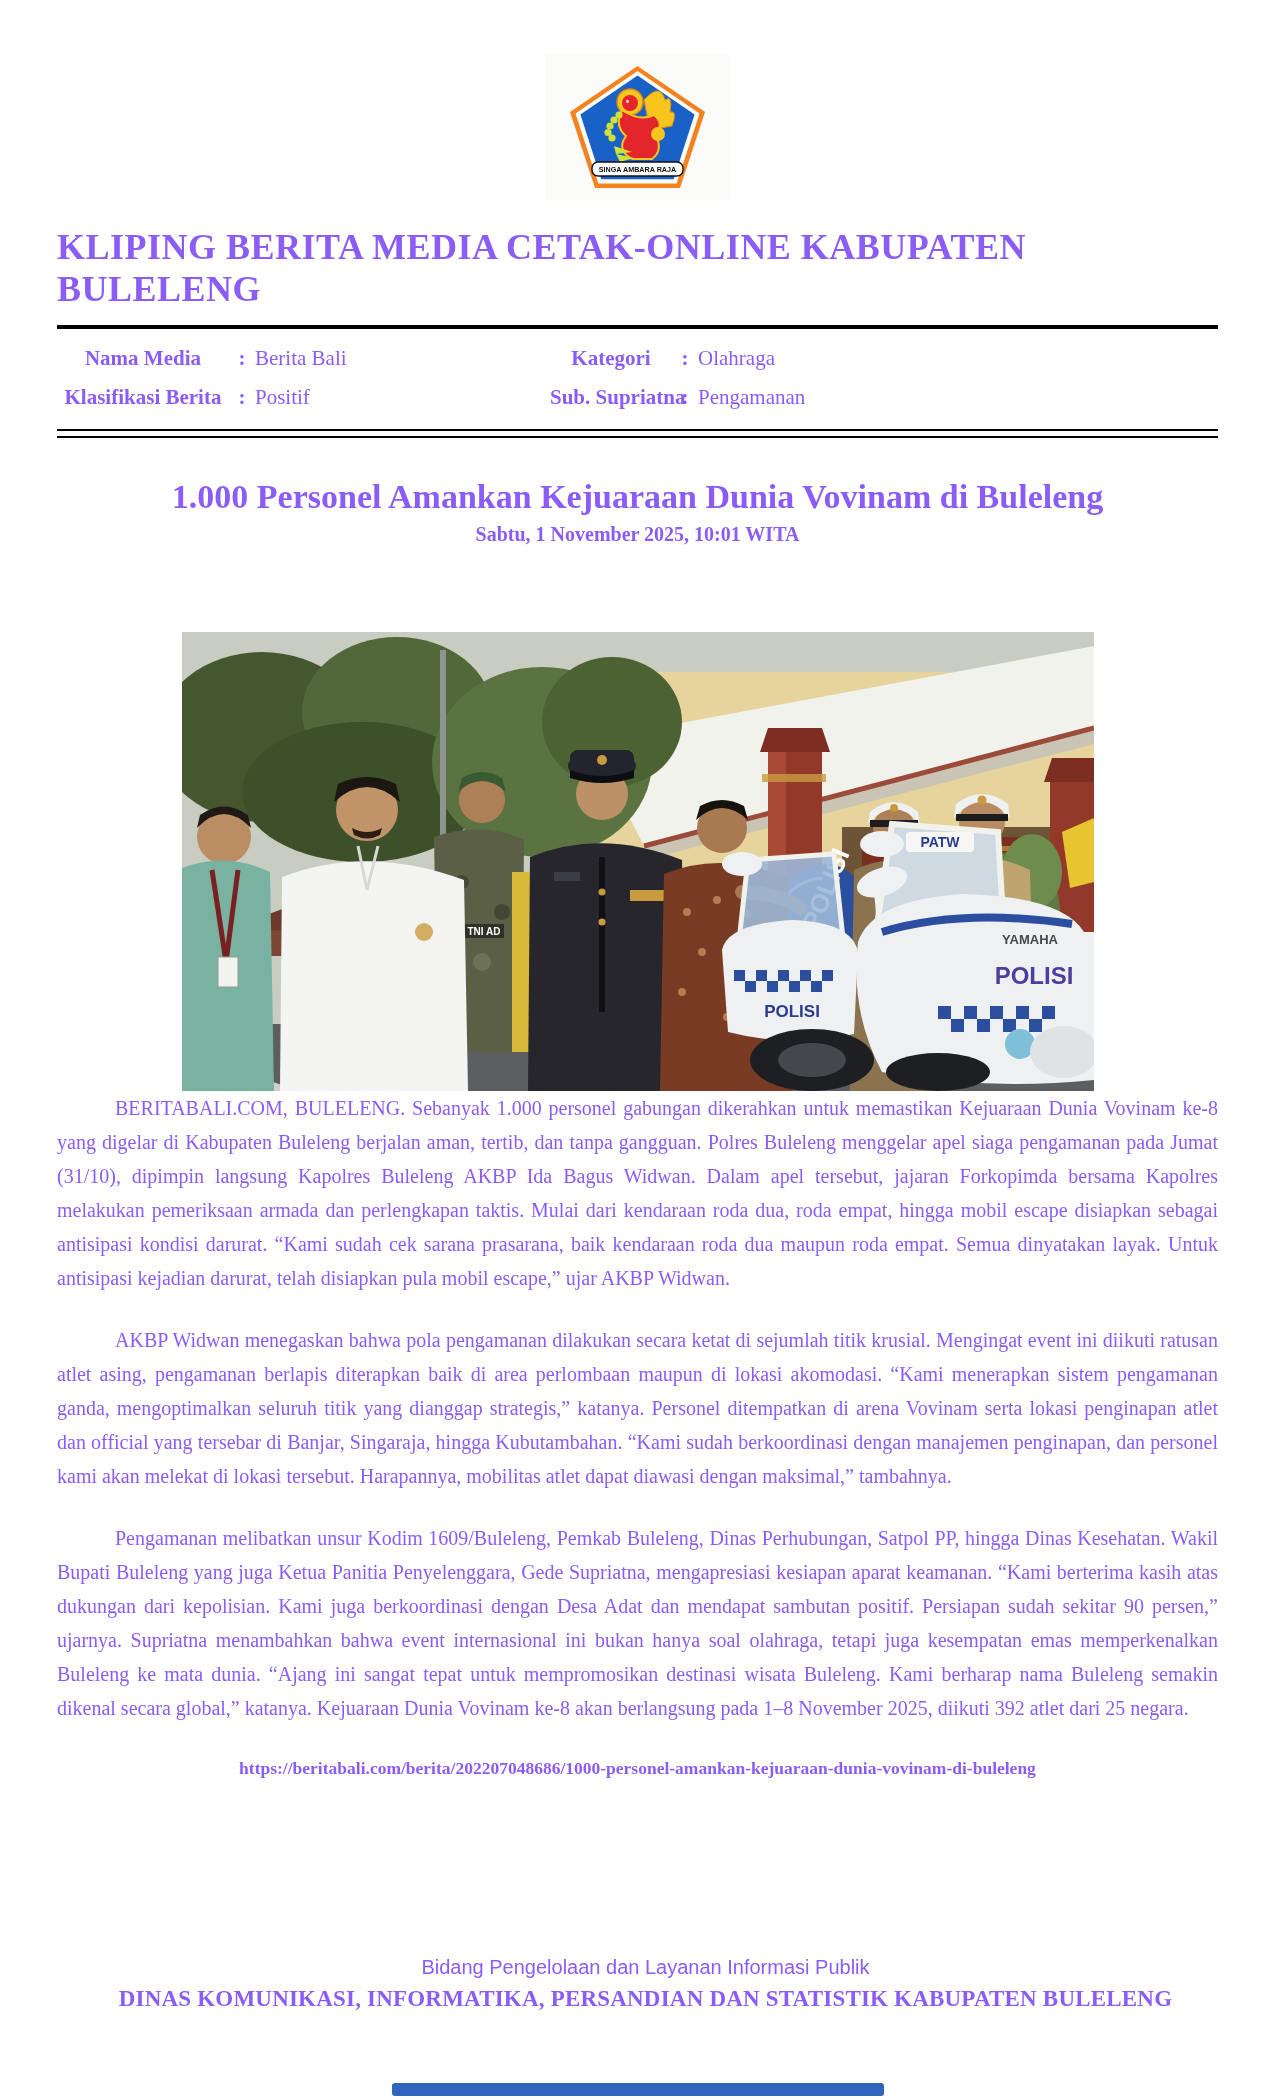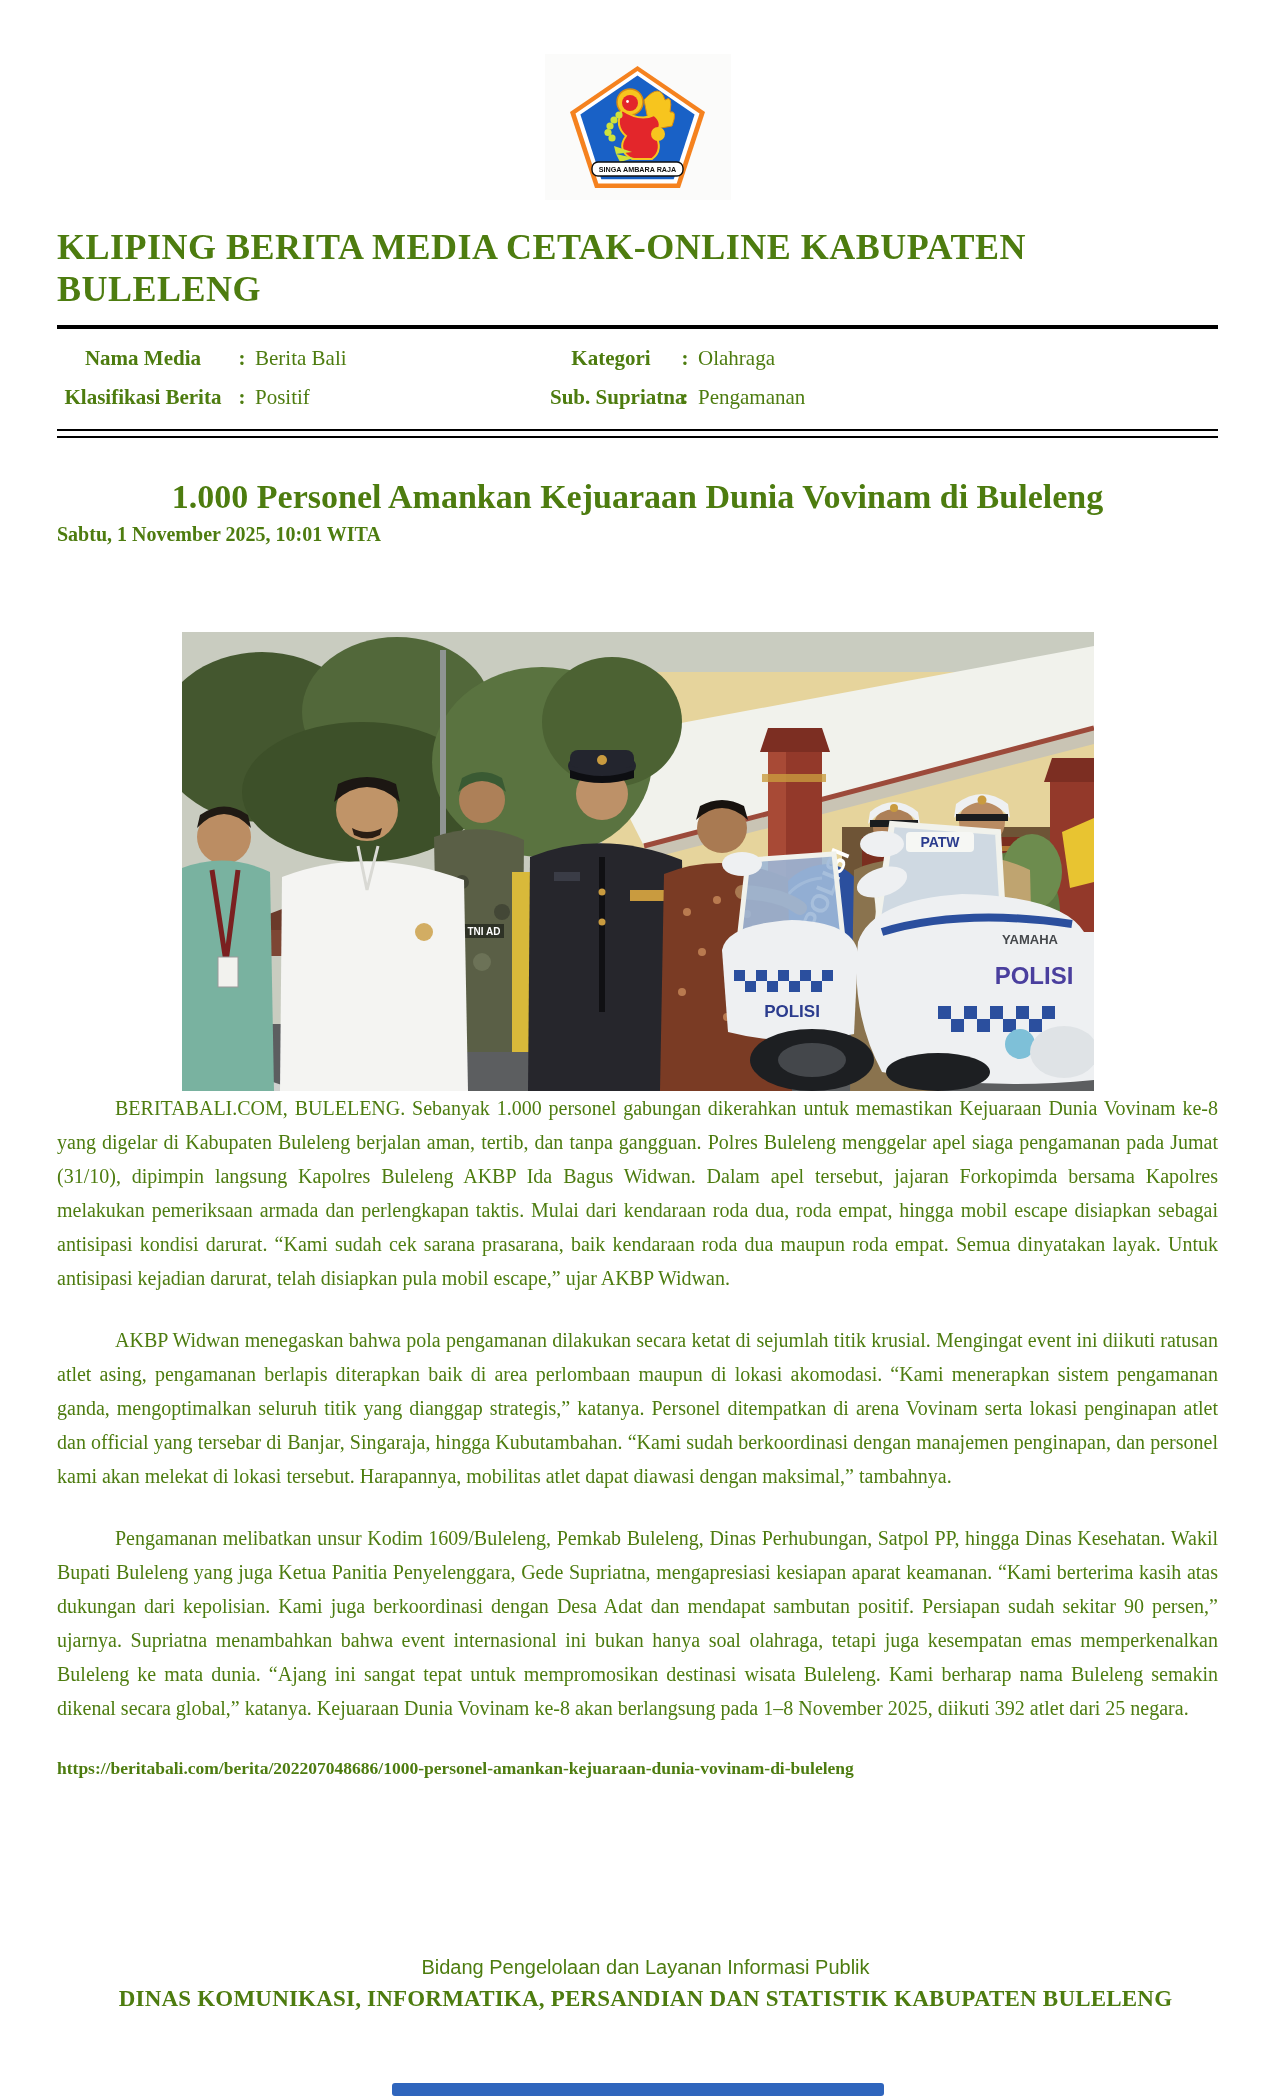--- a/index.html
+++ b/index.html
@@ -2,21 +2,21 @@
 <html lang="id"><head>
 <meta charset="utf-8">
 <style>
   html,body{margin:0;padding:0;background:#ffffff;}
   .page{
     position:relative;
     width:1275px;height:2100px;
     margin:0 auto;
     background:#ffffff;
     font-family:"Liberation Serif", serif;
-    color:#4d7c0f;
+    color:#8b5cf6;
     overflow:hidden;
   }
   .content{padding:0 57px;}
   
   .logo-wrap{display:flex;justify-content:center;padding-top:54px;}
   .logo-box{width:186px;height:146px;background:#fbfbfa;display:flex;align-items:center;justify-content:center;}
   
   .doc-title{
     margin:26px 0 0 0;
     text-align:left;
@@ -33,28 +33,28 @@
   .meta-left .lbl{width:172px;flex:0 0 172px;}
   .meta-right .lbl{width:122px;flex:0 0 122px;}
   .colon{width:26px;flex:0 0 26px;font-weight:bold;}
   .val{white-space:nowrap;}
   .rule-double{height:5px;border-top:2px solid #000;border-bottom:2px solid #000;}
   
   .article-title{
     margin:40px 0 0 0;text-align:center;
     font-size:34px;font-weight:bold;
   }
-  .article-date{margin-top:7px;text-align:left;font-size:20px;font-weight:bold;}
+  .article-date{margin-top:7px;text-align:center;font-size:20px;font-weight:bold;}
   
   .photo-wrap{display:flex;justify-content:center;margin-top:86px;}
   .photo{width:912px;height:459px;display:block;}
   
   .body-text{font-size:20px;line-height:34px;text-align:justify;}
   .body-text p{margin:0 0 28px 0;text-indent:58px;}
-  .source-url{margin-top:-2px;font-size:17.5px;font-weight:bold;word-break:break-all;text-align:left;}
+  .source-url{margin-top:-2px;font-size:17.5px;font-weight:bold;word-break:break-all;text-align:center;}
   
   .footer{
     position:absolute;left:8px;top:1956px;width:100%;
     text-align:center;
   }
   .footer-line1{font-family:"Liberation Sans", sans-serif;font-size:20px;}
   .footer-line2{margin-top:7px;font-family:"Liberation Serif", serif;font-size:23px;font-weight:bold;letter-spacing:.2px;}
   .bottom-bar{
     position:absolute;top:2083px;left:50%;transform:translateX(-50%);
     width:492px;height:13px;border-radius:3px;background:#2f65bd;

